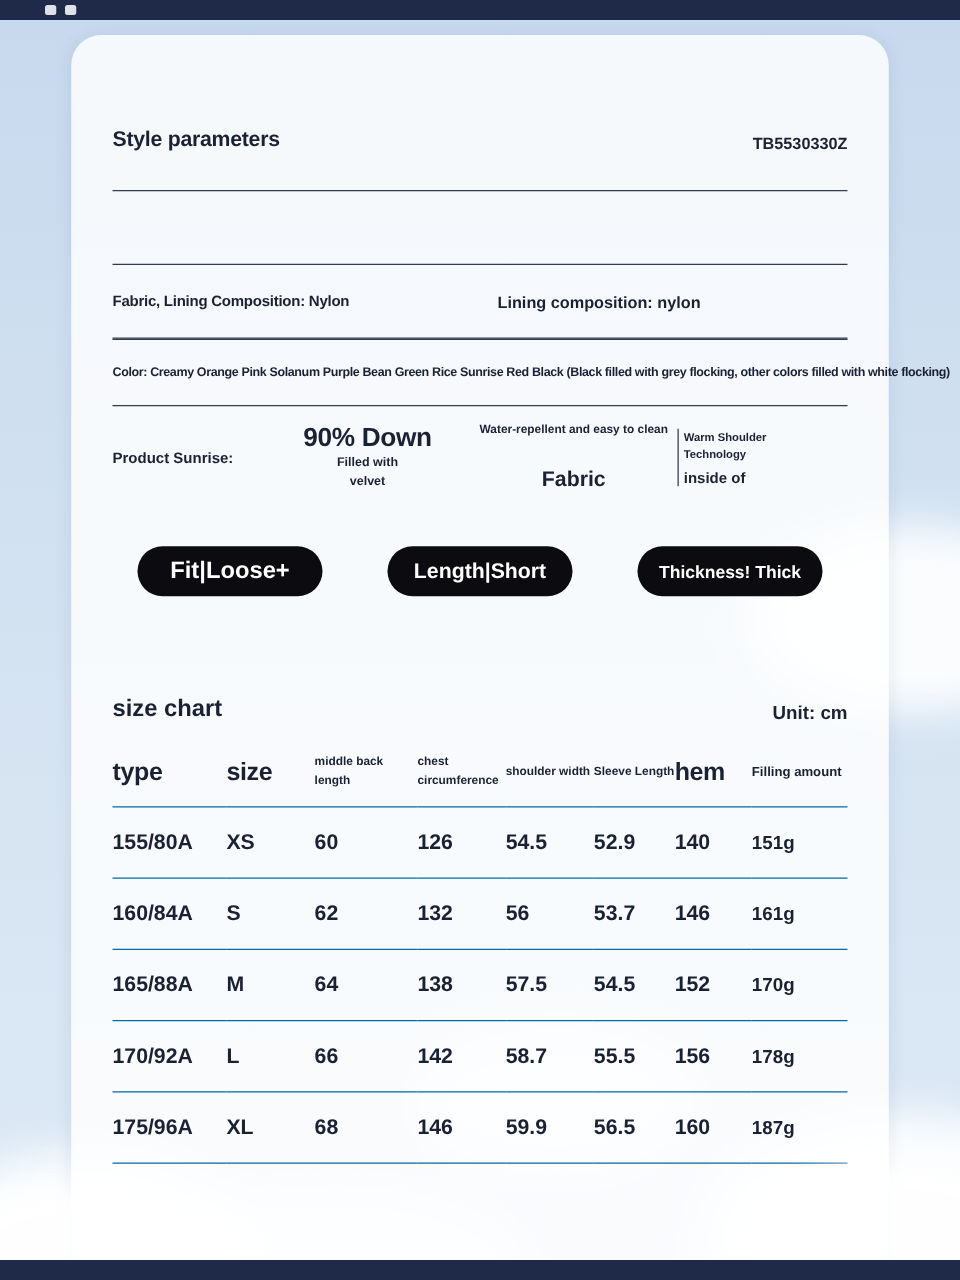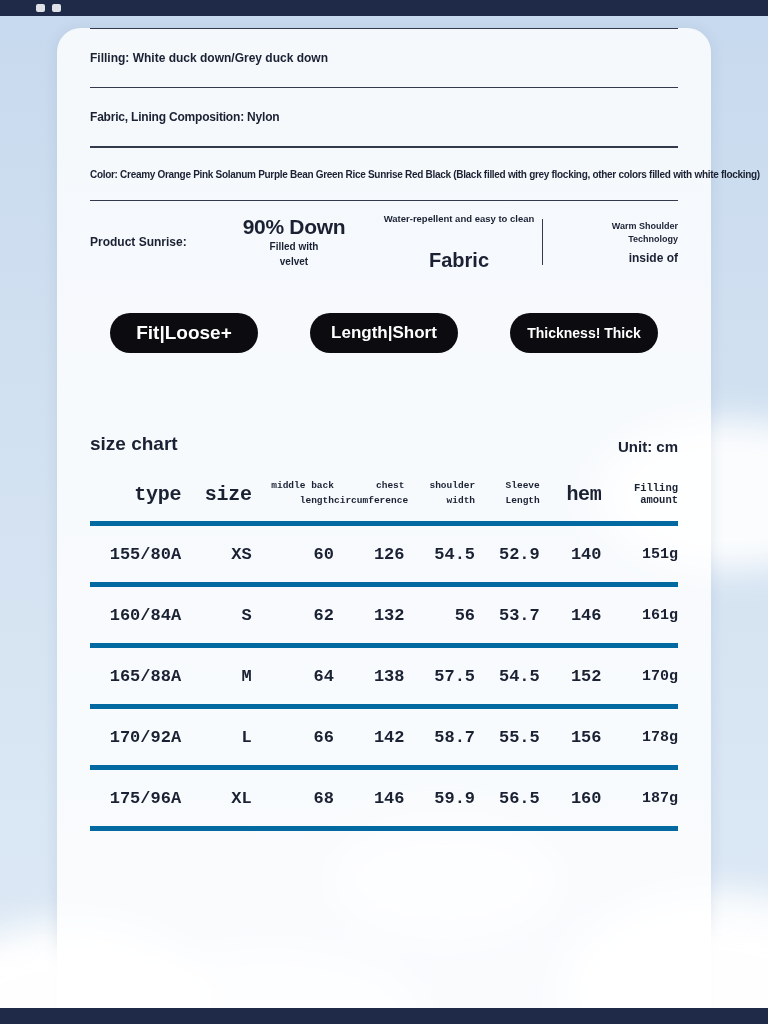--- a/index.html
+++ b/index.html
@@ -50,42 +50,42 @@
 
   .color-note{height:52px;display:flex;align-items:center;font-size:10px;font-weight:700;letter-spacing:-.3px;white-space:nowrap;}
 
   .features{height:82px;display:flex;align-items:center;}
   .f-label{width:118px;flex-shrink:0;font-size:12px;font-weight:700;}
   .f1{width:172px;text-align:center;}
   .f1-title{font-size:21px;font-weight:700;letter-spacing:-.3px;}
   .f1-sub{font-size:10px;font-weight:700;line-height:1.5;}
   .f2{width:158px;text-align:center;}
   .f2-top{font-size:9.5px;font-weight:700;}
-  .f2-main{font-size:20px;font-weight:700;margin-top:25px;}
+  .f2-main{font-size:17px;font-weight:700;margin-top:25px;}
   .vdiv{width:0;border-left:1px solid #333a4c;height:46px;margin:0 4px;}
-  .f3{flex:1;text-align:right;}
+  .f3{flex:1;text-align:left;}
   .f3-top{font-size:9px;font-weight:700;line-height:1.5;}
   .f3-main{font-size:12px;font-weight:700;margin-top:4px;}
 
   .pills{margin-top:30px;height:40px;display:flex;justify-content:space-between;padding:0 20px;}
   .pill{
     border:none;width:148px;height:40px;border-radius:21px;
     background:#0c0c10;color:#ffffff;font-family:inherit;
     font-weight:700;display:flex;align-items:center;justify-content:center;
   }
   .pill.p0{font-size:19px;}
   .pill.p1{font-size:14px;}
   .pill.p2{font-size:17px;}
 
   .chart-header{margin-top:80px;display:flex;justify-content:space-between;align-items:flex-end;}
   .chart-header h2{margin:0;font-size:19px;font-weight:700;}
   .unit{font-size:15px;font-weight:700;}
 
   table{width:100%;border-collapse:collapse;table-layout:fixed;margin-top:12px;}
-  th,td{text-align:right;padding:0;border-bottom:5px solid #0369a1;font-family:Liberation Mono, monospace;}
+  th,td{text-align:left;padding:0;border-bottom:1px solid #0369a1;}
   thead th{height:54px;vertical-align:middle;}
   tbody td{height:56px;font-size:17px;font-weight:700;}
   .th-lg{font-size:20px;font-weight:700;letter-spacing:-.3px;}
   .th-sm{font-size:9.5px;font-weight:700;line-height:1.55;}
   .th-md{font-size:10.5px;font-weight:700;}
   td.fill{font-size:15px;}
 </style>
 </head>
 <body>
 
@@ -97,29 +97,33 @@
 <div class="cloud front c6"></div>
 <div class="cloud front c7"></div>
 
 <div class="topbar">
   <span class="glyph g1"></span>
   <span class="glyph g2"></span>
 </div>
 
 <div class="card">
 
+  <div class="title-row">
+    <h1>Style parameters</h1>
+    <span class="code">TB5530330Z</span>
+  </div>
   <div class="rule"></div>
 
   <div class="spec-row">
-    <span class="spec-left t-sm">Filling: White duck down/Grey duck down</span>
   </div>
   <div class="rule"></div>
 
   <div class="spec-row">
     <span class="spec-left t-lg">Fabric, Lining Composition: Nylon</span>
+    <span class="spec-right t-md">Lining composition: nylon</span>
   </div>
   <div class="rule"></div>
 
   <div class="rule"></div>
 
   <div class="color-note">Color: Creamy Orange Pink Solanum Purple Bean Green Rice Sunrise Red Black (Black filled with grey flocking, other colors filled with white flocking)</div>
   <div class="rule"></div>
 
   <div class="features">
     <div class="f-label">Product Sunrise:</div>

